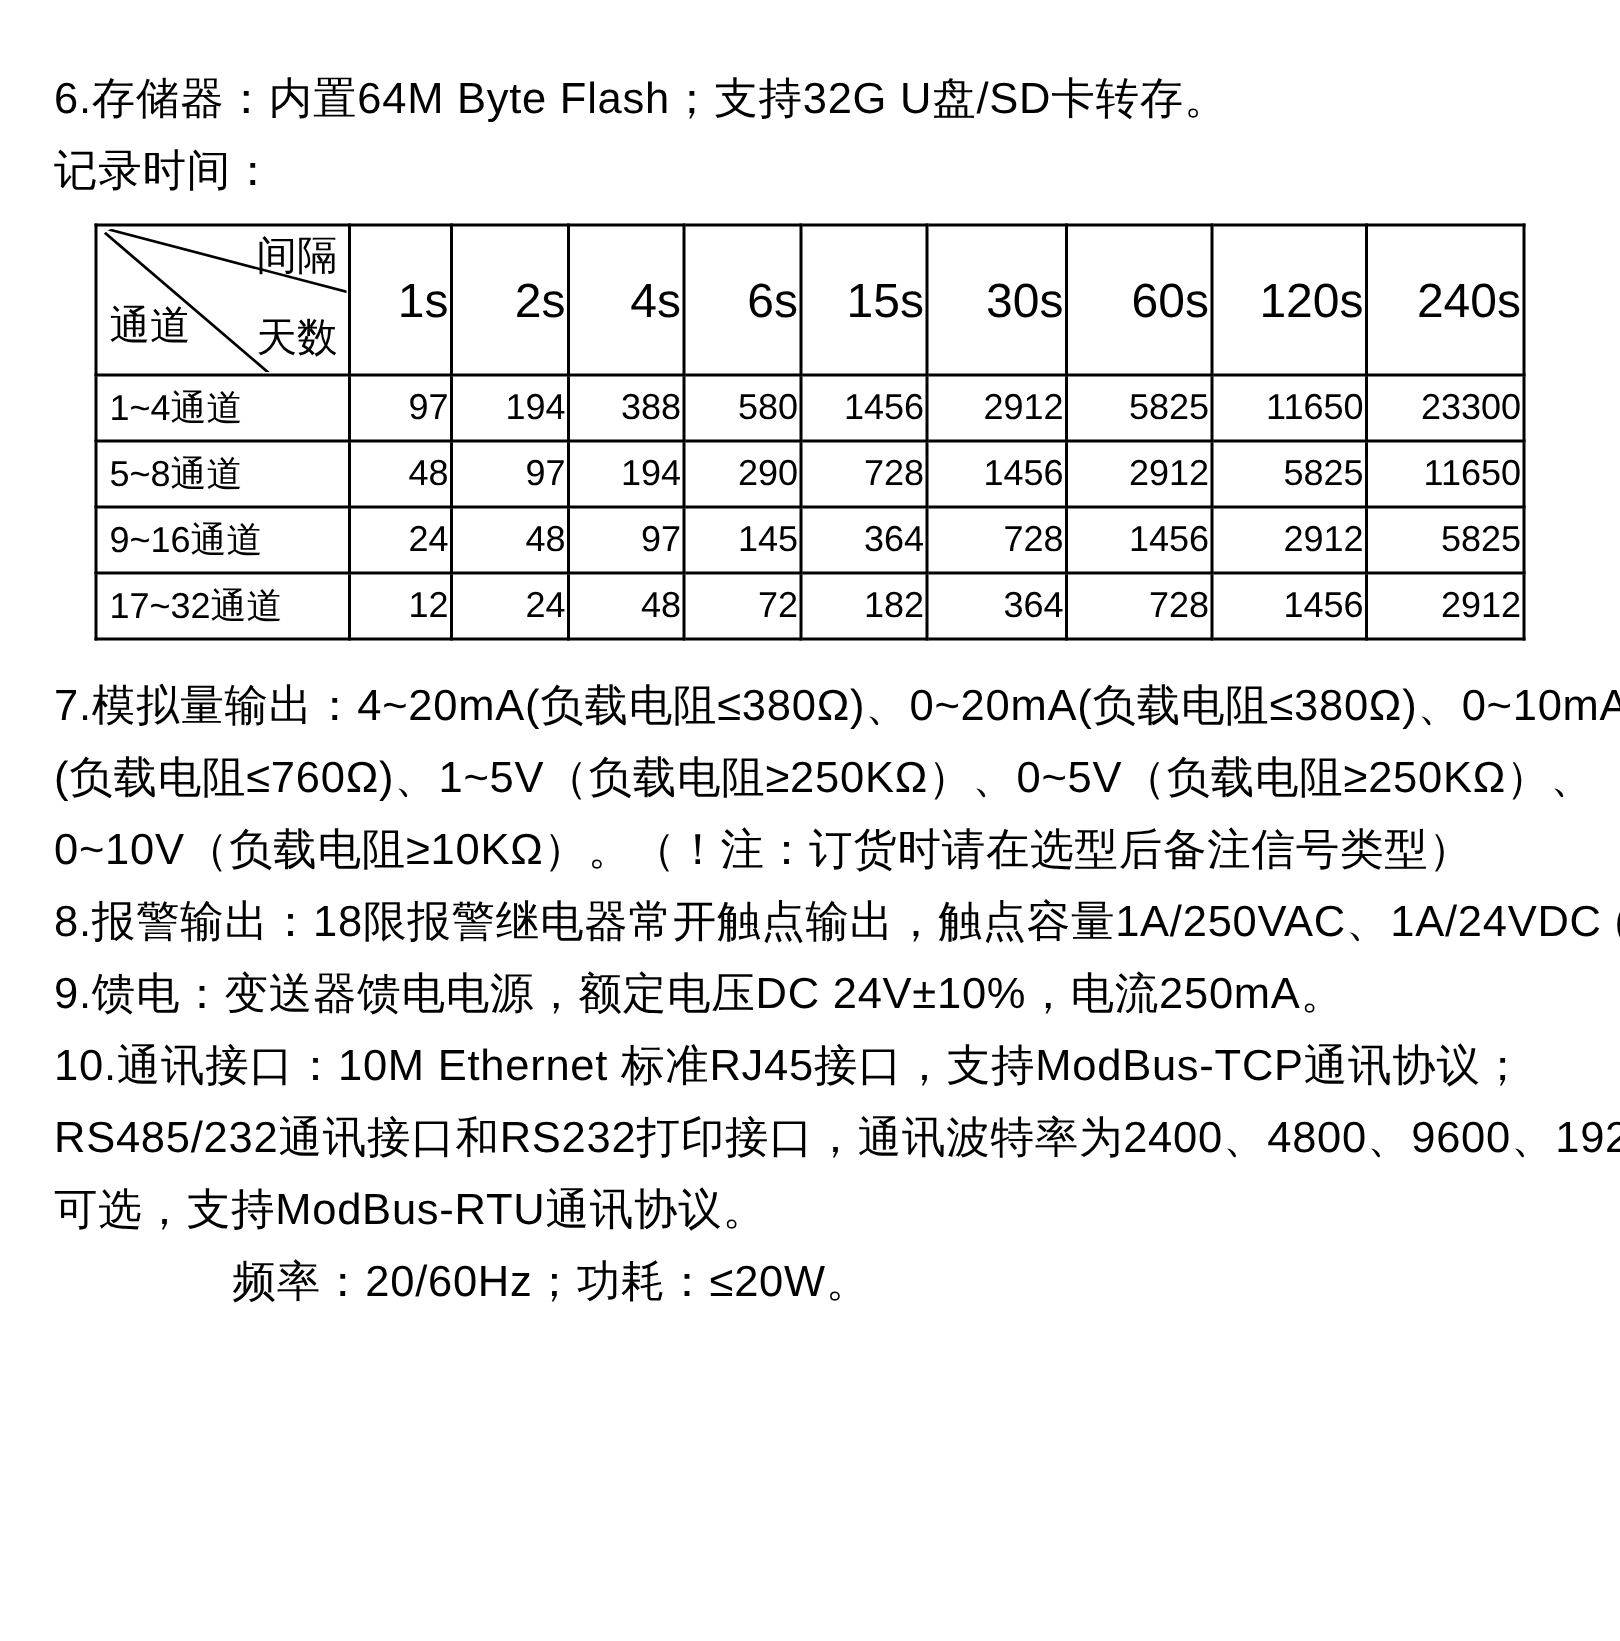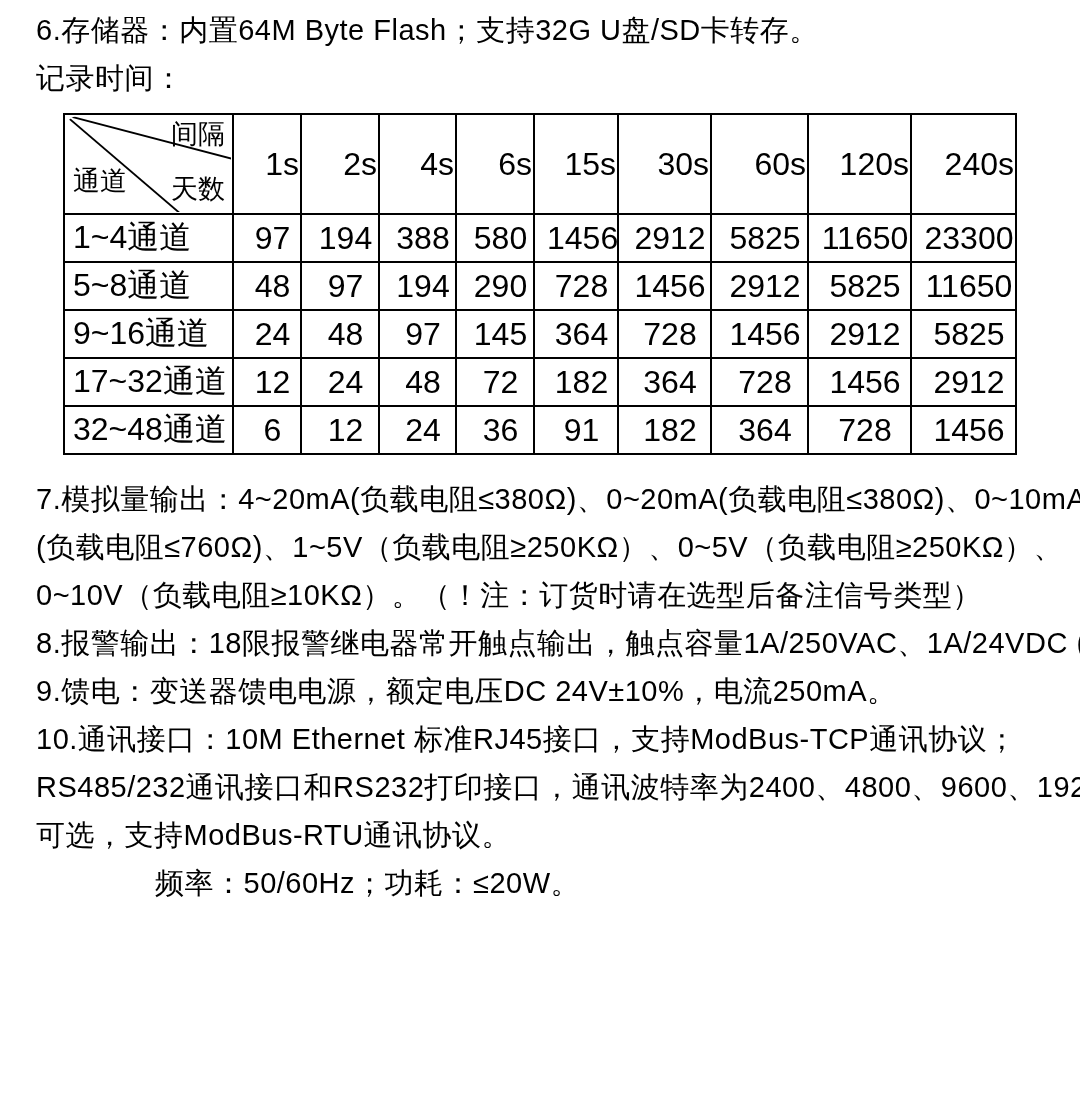--- a/index.html
+++ b/index.html
@@ -17,21 +17,21 @@
     background: #ffffff;
   }
   .t {
     margin: 0;
     padding-left: 36px;
     font-size: 29px;
     line-height: 48px;
     white-space: nowrap;
     letter-spacing: 0.5px;
   }
-  .t-first { padding-top: 6px; }
+  .t-first { padding-top: 6px; margin-top: 36px; }
   .indent2 { padding-left: 155px; }
   .para-block { margin-top: 20px; }
 
   table.rec {
     border-collapse: collapse;
     table-layout: fixed;
     margin: 11px 0 0 63px;
     width: 952px;
   }
   table.rec th, table.rec td {
@@ -42,25 +42,25 @@
   }
   table.rec thead th {
     height: 100px;
     font-size: 32px;
     text-align: right;
     vertical-align: middle;
     border-radius: 14px;
   }
   table.rec tbody td {
     height: 44px;
-    font-size: 32px;
+    font-size: 24px;
     vertical-align: middle;
   }
   td.row-label { text-align: left; padding-left: 8px; }
-  td.val { text-align: center; padding-left: 12px; }
+  td.val { text-align: right; padding-left: 12px; }
 
   th.corner { position: relative; padding: 0; }
   th.corner svg { position: absolute; left: 0; top: 0; width: 100%; height: 100%; display: block; }
   .corner-label { position: absolute; font-size: 27px; line-height: 1.1; white-space: nowrap; }
   .lb-interval { top: 5px; right: 7px; }
   .lb-days { top: 60px; right: 7px; margin-left: 16px; }
   .lb-channel { bottom: 16px; left: 8px; }
 </style>
 </head>
 <body>
@@ -147,40 +147,28 @@
         <td class="val">12</td>
         <td class="val">24</td>
         <td class="val">48</td>
         <td class="val">72</td>
         <td class="val">182</td>
         <td class="val">364</td>
         <td class="val">728</td>
         <td class="val">1456</td>
         <td class="val">2912</td>
       </tr>
-      <tr>
-        <td class="row-label">32~48通道</td>
-        <td class="val">6</td>
-        <td class="val">12</td>
-        <td class="val">24</td>
-        <td class="val">36</td>
-        <td class="val">91</td>
-        <td class="val">182</td>
-        <td class="val">364</td>
-        <td class="val">728</td>
-        <td class="val">1456</td>
-      </tr>
     </tbody>
   </table>
 
   <div class="para-block">
     <p class="t">7.模拟量输出：4~20mA(负载电阻≤380Ω)、0~20mA(负载电阻≤380Ω)、0~10mA</p>
     <p class="t">(负载电阻≤760Ω)、1~5V（负载电阻≥250KΩ）、0~5V（负载电阻≥250KΩ）、</p>
     <p class="t">0~10V（负载电阻≥10KΩ）。（！注：订货时请在选型后备注信号类型）</p>
     <p class="t">8.报警输出：18限报警继电器常开触点输出，触点容量1A/250VAC、1A/24VDC (阻</p>
     <p class="t">9.馈电：变送器馈电电源，额定电压DC 24V±10%，电流250mA。</p>
     <p class="t">10.通讯接口：10M  Ethernet 标准RJ45接口，支持ModBus-TCP通讯协议；</p>
     <p class="t">RS485/232通讯接口和RS232打印接口，通讯波特率为2400、4800、9600、19200</p>
     <p class="t">可选，支持ModBus-RTU通讯协议。</p>
-    <p class="t indent2">频率：50/60Hz；功耗：≤20W。</p>
+    <p class="t indent2">频率：20/60Hz；功耗：≤20W。</p>
   </div>
 
 </div>
 
 </body></html>

